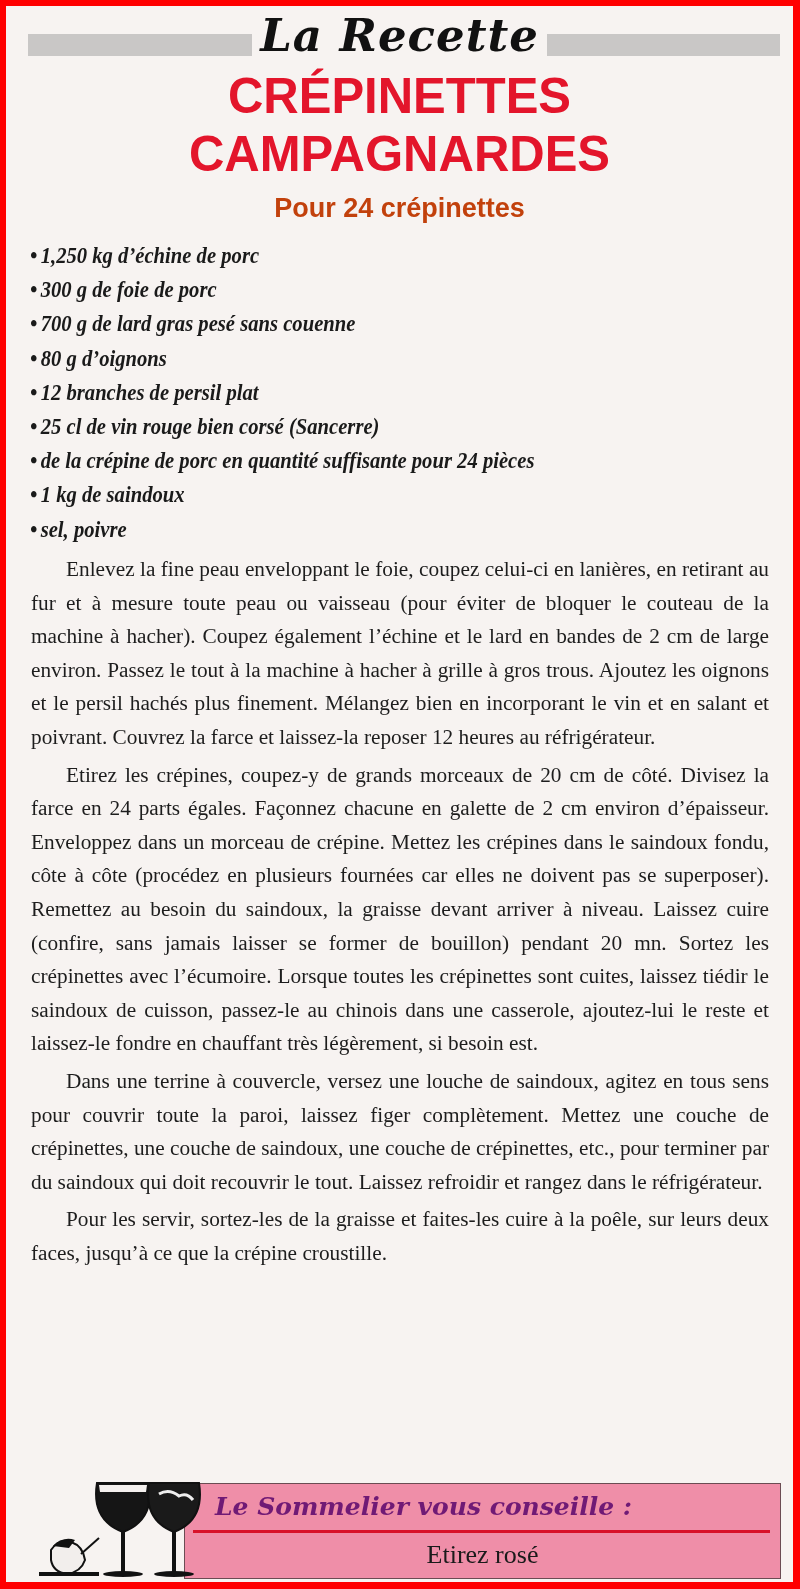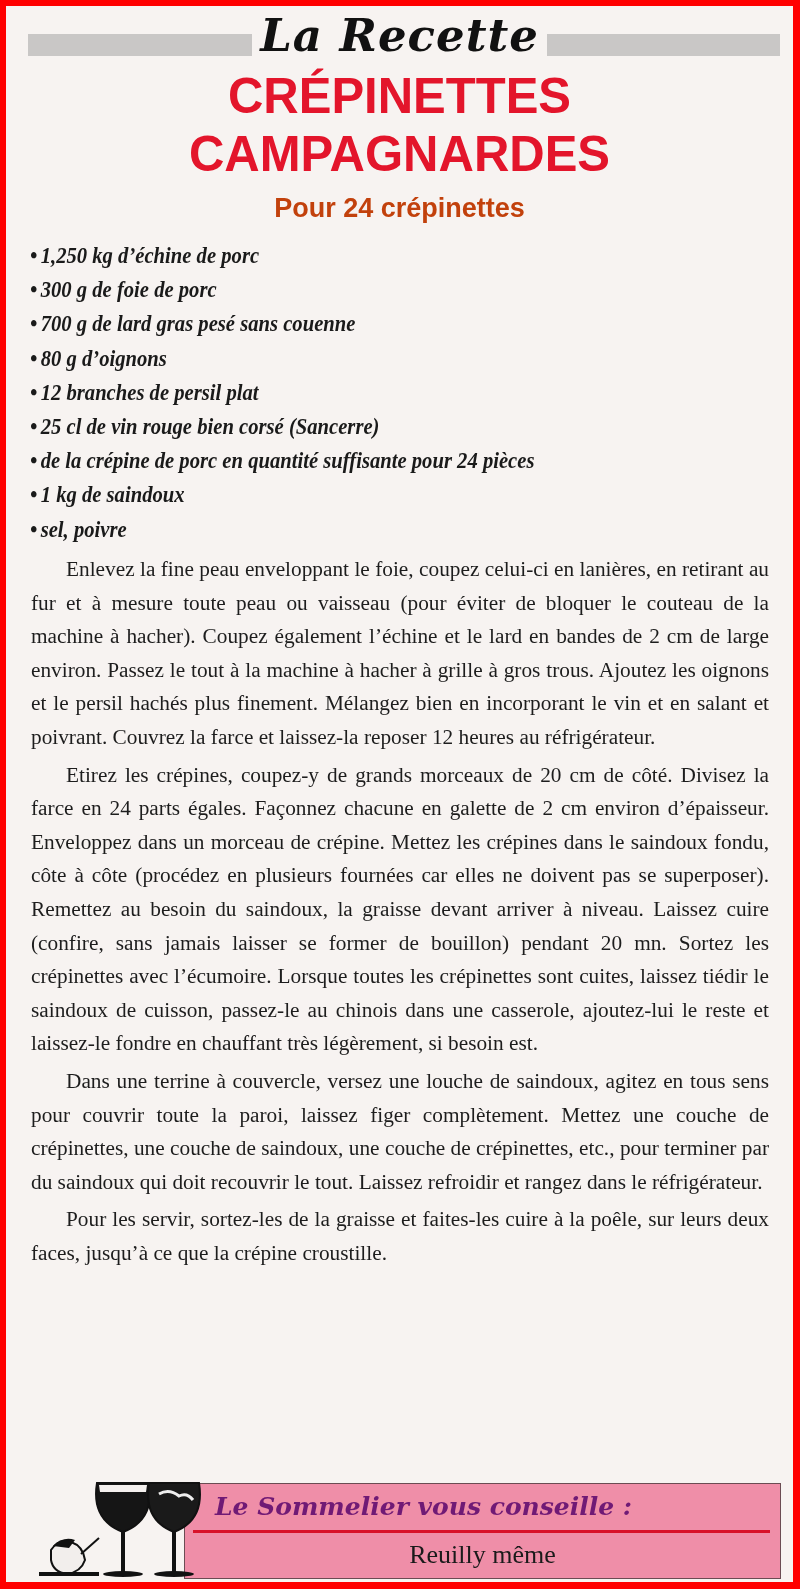--- a/index.html
+++ b/index.html
@@ -122,21 +122,21 @@
     <p>Enlevez la fine peau enveloppant le foie, coupez celui-ci en lanières, en retirant au fur et à mesure toute peau ou vaisseau (pour éviter de bloquer le couteau de la machine à hacher). Coupez également l’échine et le lard en bandes de 2 cm de large environ. Passez le tout à la machine à hacher à grille à gros trous. Ajoutez les oignons et le persil hachés plus finement. Mélangez bien en incorporant le vin et en salant et poivrant. Couvrez la farce et laissez-la reposer 12 heures au réfrigérateur.</p>
     <p>Etirez les crépines, coupez-y de grands morceaux de 20 cm de côté. Divisez la farce en 24 parts égales. Façonnez chacune en galette de 2 cm environ d’épaisseur. Enveloppez dans un morceau de crépine. Mettez les crépines dans le saindoux fondu, côte à côte (procédez en plusieurs fournées car elles ne doivent pas se superposer). Remettez au besoin du saindoux, la graisse devant arriver à niveau. Laissez cuire (confire, sans jamais laisser se former de bouillon) pendant 20 mn. Sortez les crépinettes avec l’écumoire. Lorsque toutes les crépinettes sont cuites, laissez tiédir le saindoux de cuisson, passez-le au chinois dans une casserole, ajoutez-lui le reste et laissez-le fondre en chauffant très légèrement, si besoin est.</p>
     <p>Dans une terrine à couvercle, versez une louche de saindoux, agitez en tous sens pour couvrir toute la paroi, laissez figer complètement. Mettez une couche de crépinettes, une couche de saindoux, une couche de crépinettes, etc., pour terminer par du saindoux qui doit recouvrir le tout. Laissez refroidir et rangez dans le réfrigérateur.</p>
     <p>Pour les servir, sortez-les de la graisse et faites-les cuire à la poêle, sur leurs deux faces, jusqu’à ce que la crépine croustille.</p>
   </div>
 
   <div class="sommelier">
     <div class="som-box">
       <div class="som-title">Le Sommelier vous conseille :</div>
       <div class="som-rule"></div>
-      <div class="som-wine">Reuilly même</div>
+      <div class="som-wine">Etirez rosé</div>
     </div>
     <svg class="glasses" width="200" height="100" viewBox="0 0 200 100">
       <g>
         <path d="M68 3 L120 3 Q126 40 94 52 Q62 40 68 3 Z" fill="#151515" stroke="#111" stroke-width="2"></path>
         <path d="M70 5 L118 5 L117 12 L71 12 Z" fill="#f4f0ee"></path>
         <rect x="92" y="52" width="4" height="40" fill="#111"></rect>
         <ellipse cx="94" cy="94" rx="20" ry="3" fill="#111"></ellipse>
       </g>
       <g>
         <path d="M120 3 L170 3 Q176 40 145 52 Q114 40 120 3 Z" fill="#1a1a1a" stroke="#111" stroke-width="2"></path>

